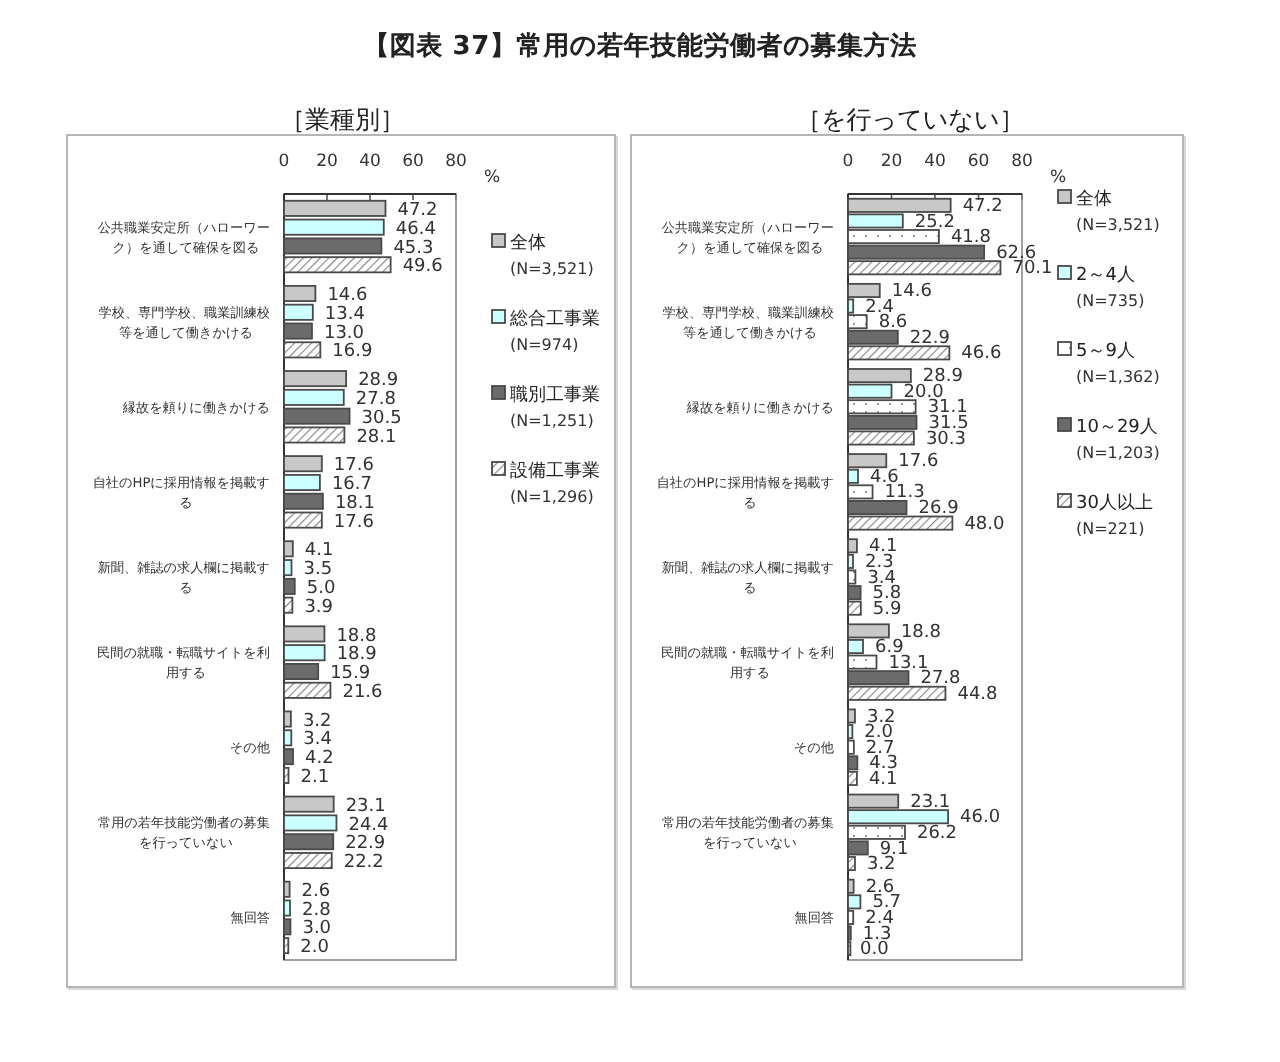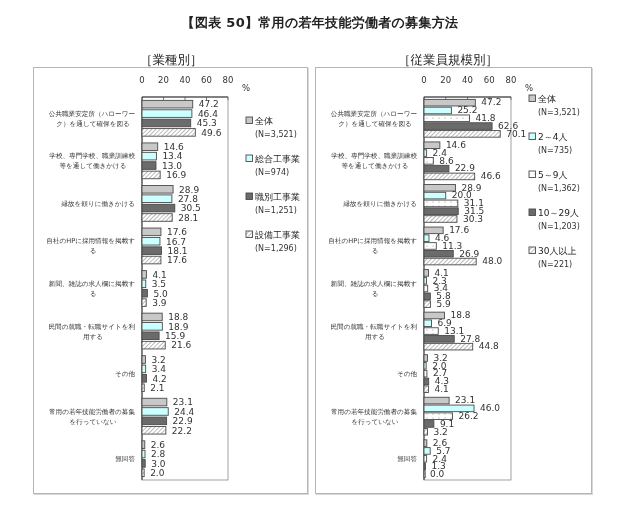--- a/index.html
+++ b/index.html
@@ -17,23 +17,23 @@
   svg { position: absolute; left: 0; top: 0; overflow: visible; }
   .cat-label { font-size: 6.6px; fill: #333; }
   .tick-label { font-size: 8.5px; fill: #333; }
   .val-label { font-size: 9px; fill: #333; }
   .legend-name { font-size: 9px; fill: #222; }
   .legend-n { font-size: 8px; fill: #333; }
 </style>
 </head>
 <body>
 
-<div class="title">【図表 50】常用の若年技能労働者の募集方法</div>
+<div class="title">【図表 37】常用の若年技能労働者の募集方法</div>
 <div class="subtitle sub-left">［業種別］</div>
-<div class="subtitle sub-right">［従業員規模別］</div>
+<div class="subtitle sub-right">［を行っていない］</div>
 
 <div class="panel panel-left">
   <svg id="chart-left" width="273" height="425">
       <defs>
         <pattern id="hatch-L" width="3" height="3" patternUnits="userSpaceOnUse" patternTransform="rotate(45)">
           <rect width="3" height="3" fill="#ffffff"></rect>
           <line x1="0" y1="0" x2="0" y2="3" stroke="#8a8a8a" stroke-width="1.2"></line>
         </pattern>
         <pattern id="dots-L" width="6" height="4" patternUnits="userSpaceOnUse">
           <rect width="6" height="4" fill="#ffffff"></rect>

